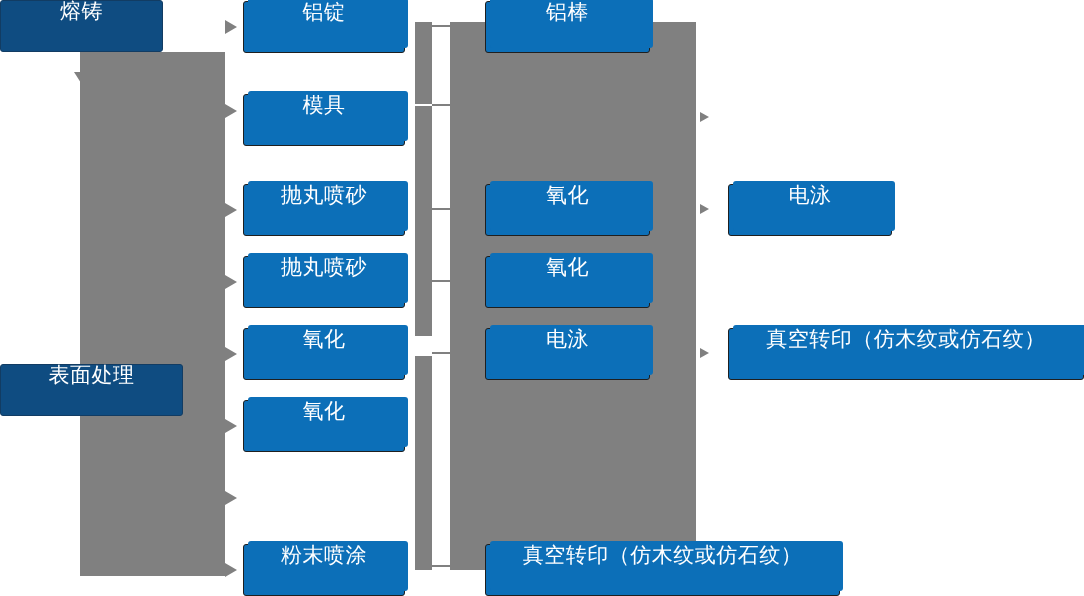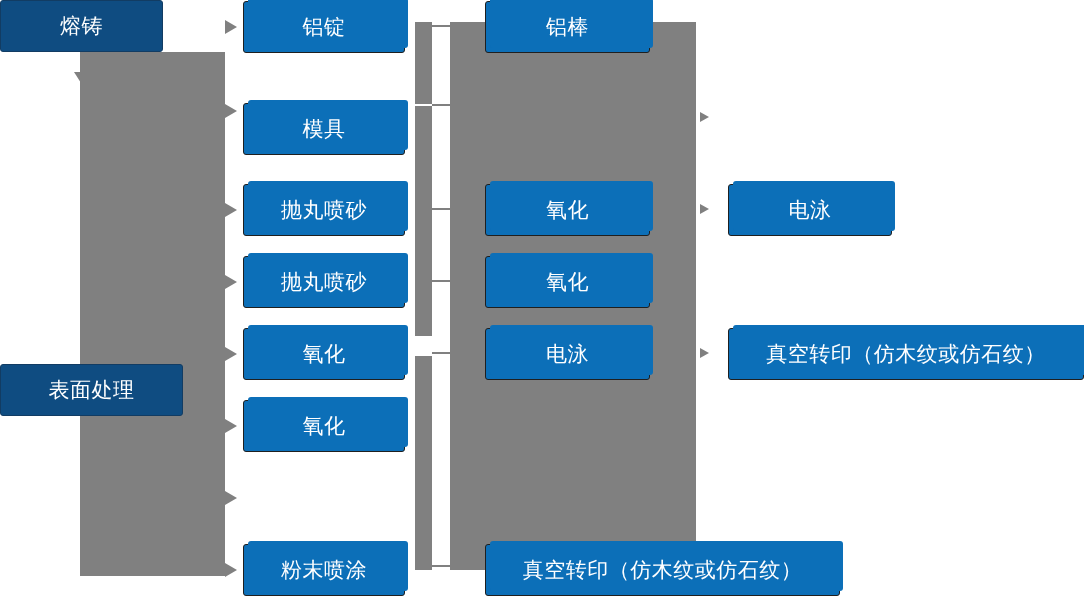--- a/index.html
+++ b/index.html
@@ -57,21 +57,20 @@
     position: absolute;
     background: #808080;
     height: 2px;
   }
 
   
   .box {
     position: absolute;
     box-sizing: border-box;
     display: flex;
-    align-items: center;
     justify-content: center;
     color: #ffffff;
     border: 1px solid #17375e;
     border-radius: 3px;
     white-space: nowrap;
     letter-spacing: 0.5px;
   }
   .box .lbl {
     display: block;
     line-height: 1;
@@ -151,21 +150,21 @@
 
 
   <div class="box dark" style="left:0px; top:364px; width:183px; height:52px;">
     <span class="lbl">表面处理</span>
   </div>
 
   <div class="box light" style="left:243px; top:1px; width:162px; height:52px;">
     <span class="lbl">铝锭</span>
   </div>
 
-  <div class="box light" style="left:243px; top:103px; width:162px; height:52px;">
+  <div class="box light" style="left:243px; top:94px; width:162px; height:52px;">
     <span class="lbl">模具</span>
   </div>
 
   <div class="box light" style="left:243px; top:184px; width:162px; height:52px;">
     <span class="lbl">抛丸喷砂</span>
   </div>
 
   <div class="box light" style="left:243px; top:256px; width:162px; height:52px;">
     <span class="lbl">抛丸喷砂</span>
   </div>

